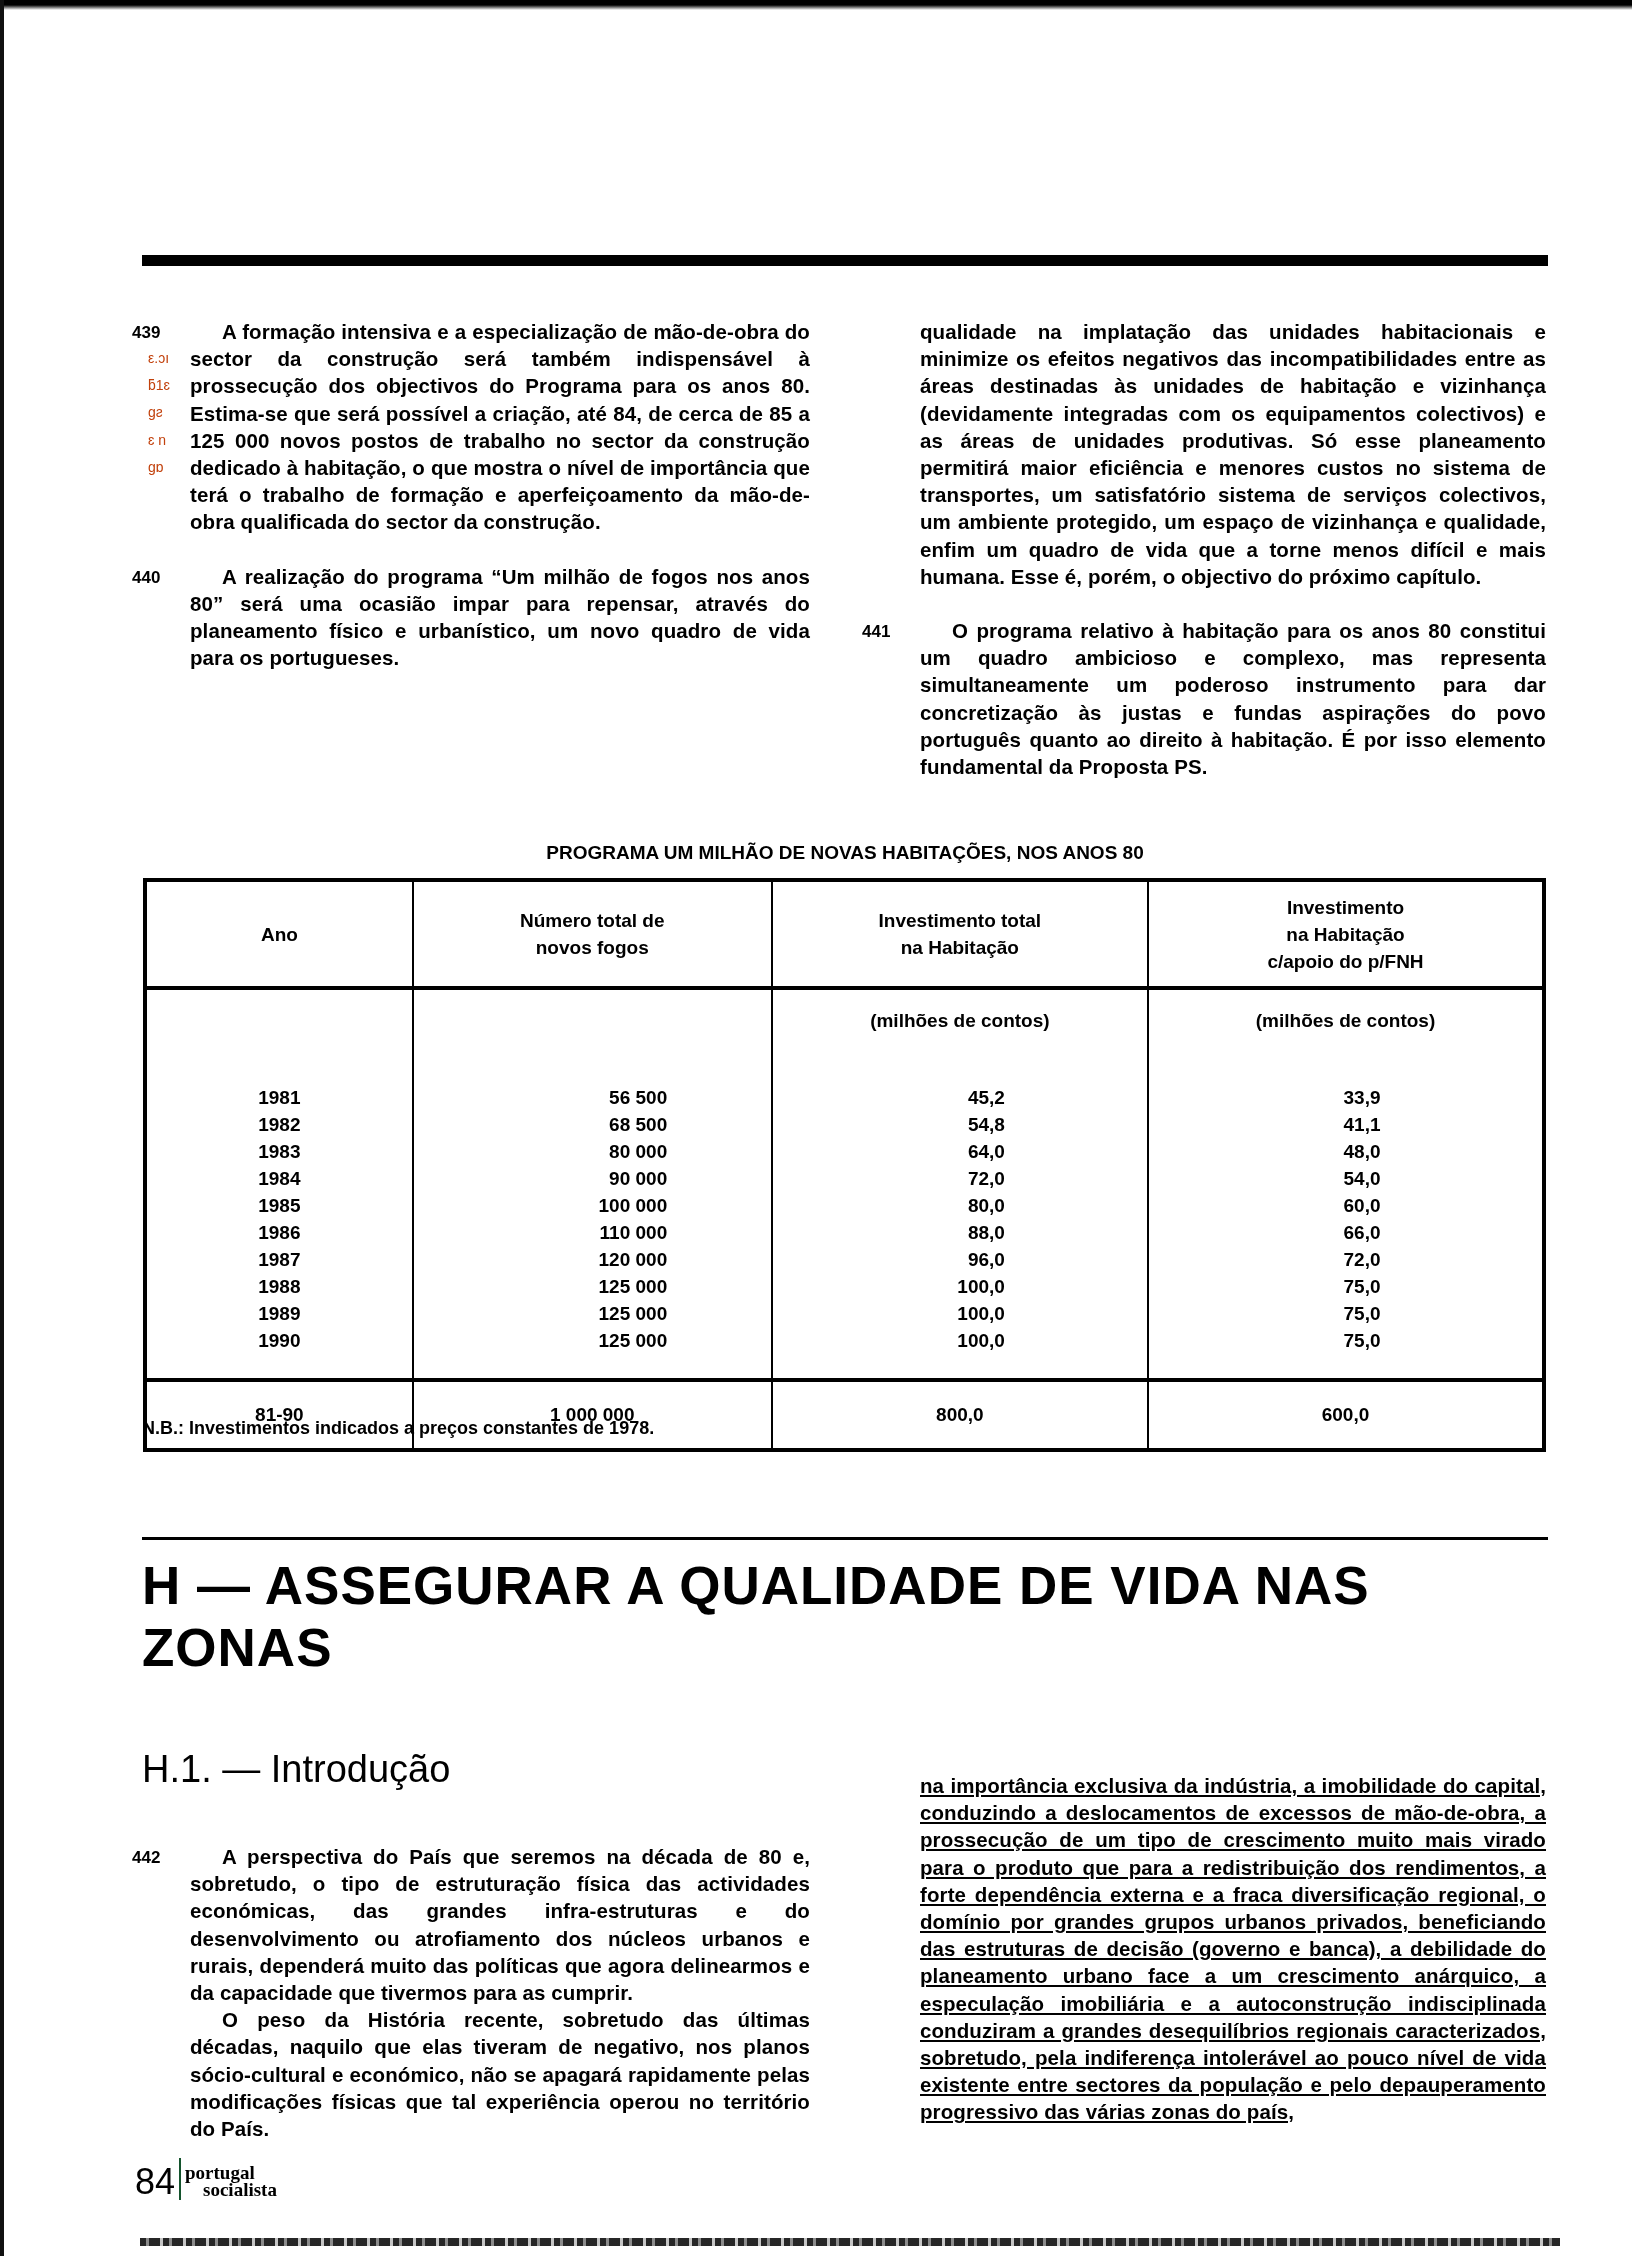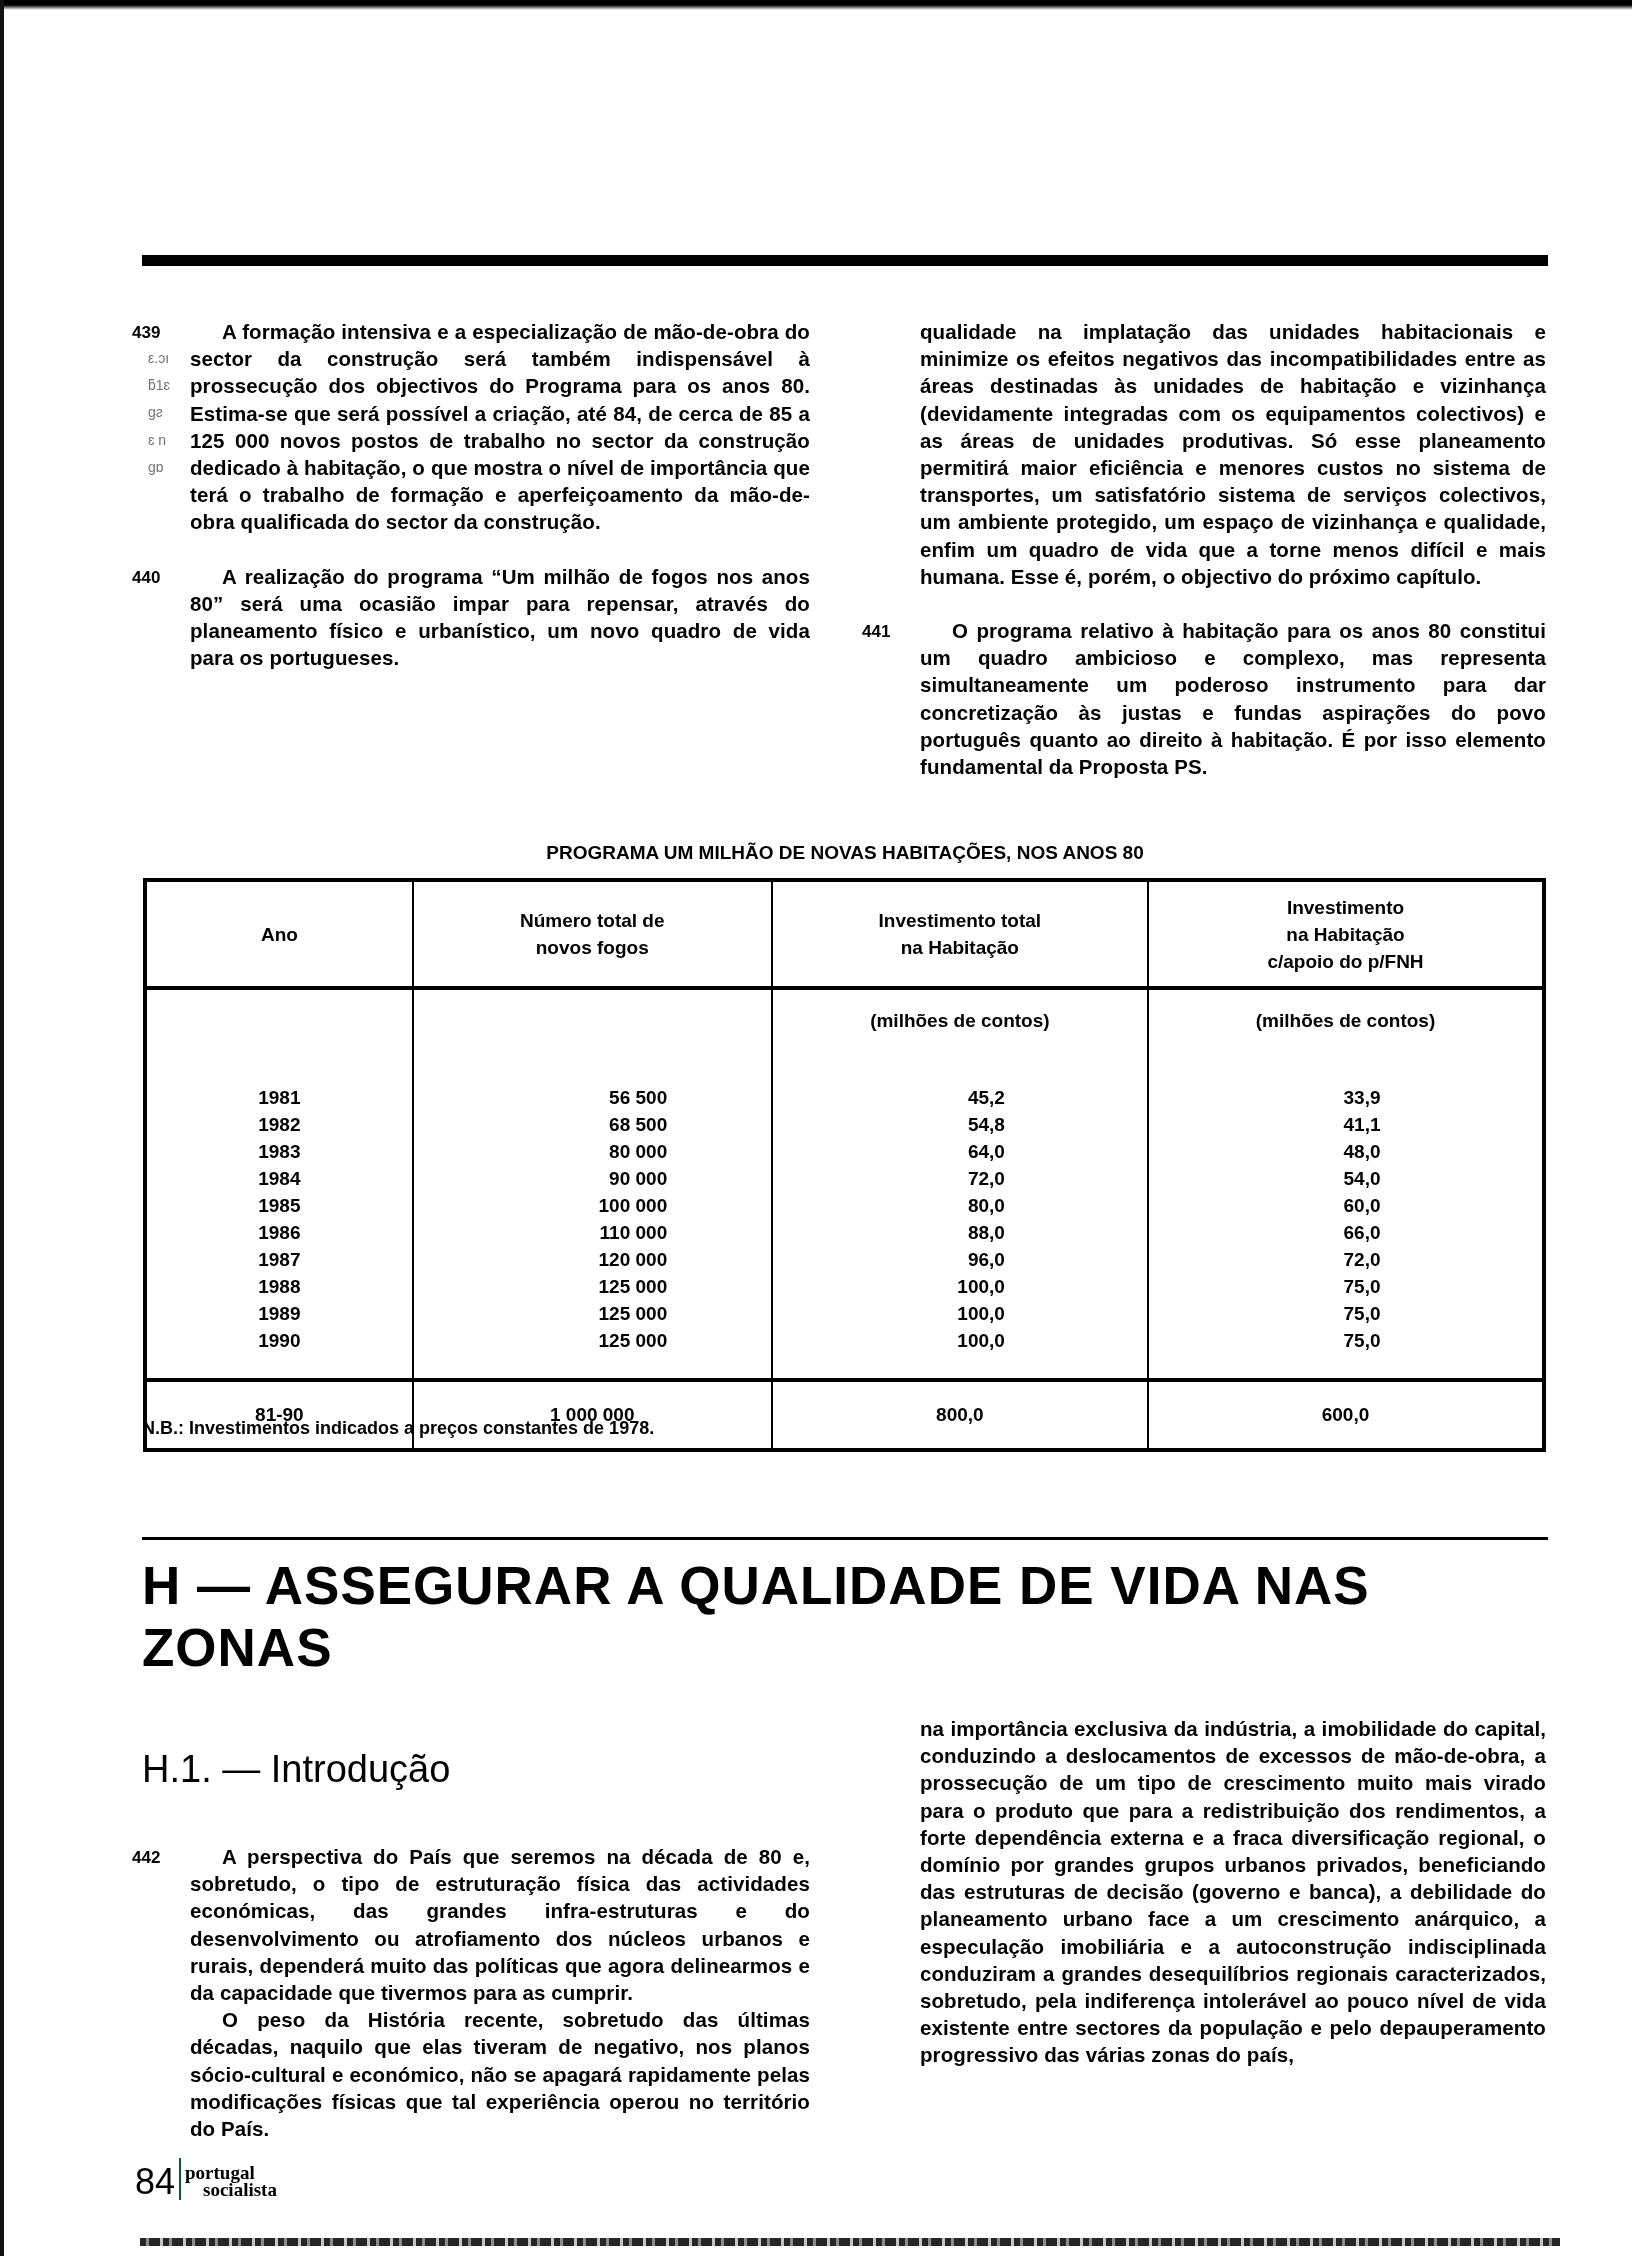--- a/index.html
+++ b/index.html
@@ -40,21 +40,21 @@
       position: absolute;
       left: -58px;
       width: 50px;
       font-size: 17px;
       font-weight: bold;
     }
     .para .indent { display: inline-block; width: 32px; }
     .para-gap { height: 27px; }
     .margin-marks {
       position: absolute; left: 148px; top: 345px; width: 40px;
-      font-size: 14px; line-height: 27.2px; color: #737373; font-weight: normal;
+      font-size: 14px; line-height: 27.2px; color: #c2410c; font-weight: normal;
     }
 
     .table-title {
       position: absolute; left: 142px; top: 842px; width: 1406px;
       text-align: center; font-weight: bold; font-size: 19px;
     }
     .data-table {
       position: absolute; left: 143px; top: 878px;
       width: 1403px;
       border-collapse: collapse;
@@ -102,21 +102,21 @@
       position: absolute; left: 142px; top: 1555px; width: 1410px;
       font-weight: bold; font-size: 53px; line-height: 62px;
       letter-spacing: 1px;
     }
     .section-heading .line2 { display: block; padding-left: 82px; }
     .subheading {
       position: absolute; left: 142px; top: 1748px;
       font-weight: normal; font-size: 38px;
     }
     .col-left2 { top: 1843px; }
-    .col-right2 { top: 1715px; }
+    .col-right2 { top: 1772px; text-decoration: underline; }
 
     .footer {
       position: absolute; left: 135px; top: 2150px; height: 50px;
       display: flex; align-items: flex-end;
     }
     .footer .page-no {
       font-size: 36px; font-weight: normal; line-height: 36px;
       padding-right: 4px; border-right: 2px solid #14532d; height: 42px;
       display: flex; align-items: flex-end;
     }

